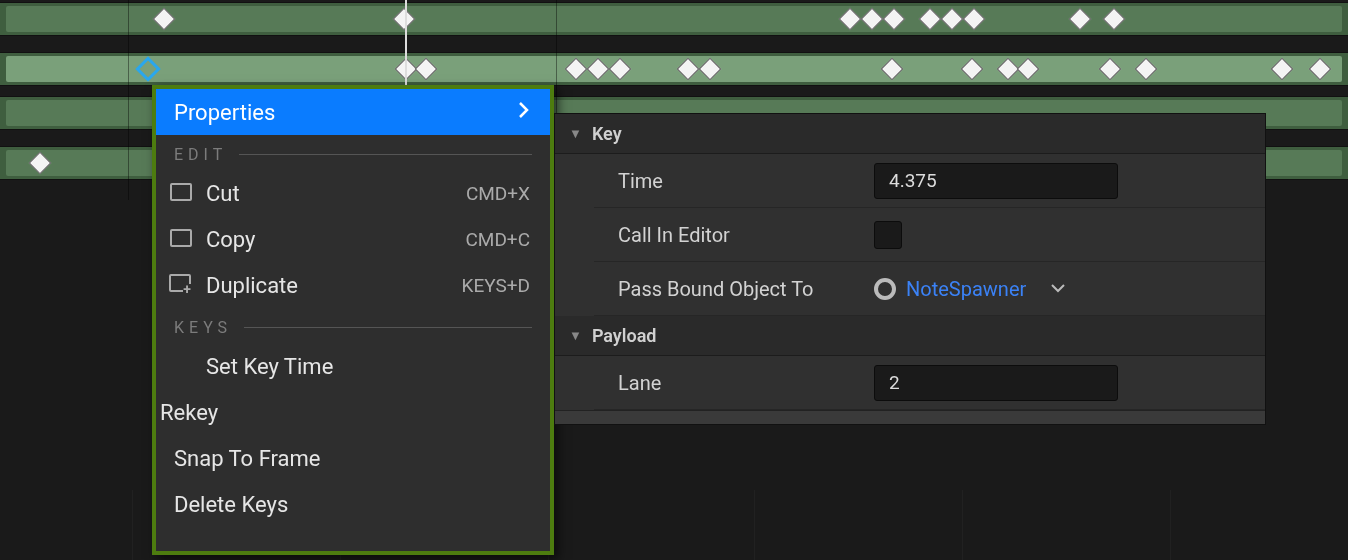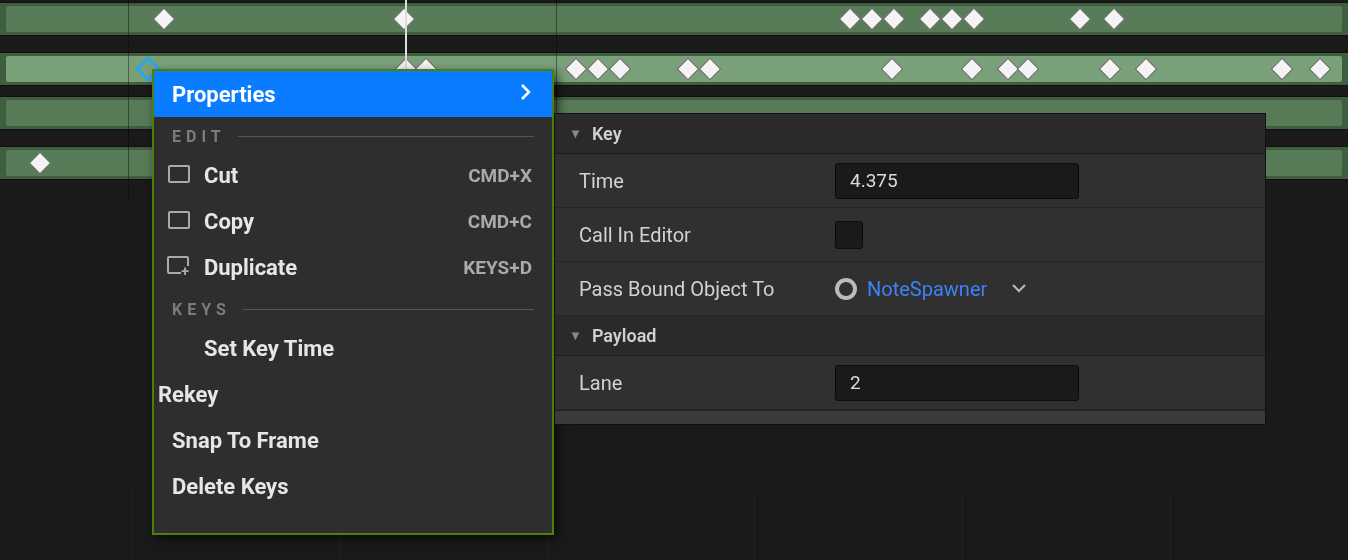--- a/index.html
+++ b/index.html
@@ -10,21 +10,21 @@
   .track { position: absolute; left: 0; right: 0; height: 34px; }
   .track-bg { position: absolute; inset:0; background: #3f5e3f; border-top:1px solid #111; border-bottom:1px solid #111; }
   .track-inner { position:absolute; left:6px; right:6px; top:4px; bottom:4px; background:#577a57; border-radius:2px; }
   .track.light .track-inner { background:#7aa07a; }
   .diamond { position:absolute; width:16px; height:16px; transform: translate(-50%,-50%) rotate(45deg); background:#f4f4f4; border:1px solid #555; top:50%; }
   .diamond.sel { background:none; border:3px solid #2aa7ed; width:18px; height:18px; }
   .playhead { position:absolute; top:0; bottom:0; width:2px; background:#ddd; left:405px; }
   .vline { position:absolute; top:0; bottom:0; width:1px; background:rgba(0,0,0,.4); }
 
   
-  .menu { position:absolute; left:152px; top:69px; width:402px; background:#2e2e2e; border:2px solid #4d7c0f; box-shadow:4px 4px 10px rgba(0,0,0,.6); padding-bottom:24px;font-weight:bold; }
+  .menu { position:absolute; left:152px; top:85px; width:402px; background:#2e2e2e; border:4px solid #4d7c0f; box-shadow:4px 4px 10px rgba(0,0,0,.6); padding-bottom:24px; }
   .menu-item { display:flex; align-items:center; height:46px; padding:0 20px 0 50px; font-size:22px; color:#e6e6e6; cursor:pointer; position:relative; }
   .menu-item.highlight { background:#0a7cff; color:#fff; padding-left:18px; }
   .menu-item .shortcut { margin-left:auto; color:#aaa; font-size:19px; }
   .menu-item .chev { margin-left:auto; color:#fff; font-size:20px; }
   .menu-item .icon { position:absolute; left:14px; width:24px; height:24px; display:flex; align-items:center; justify-content:center; }
   .menu-section { display:flex; align-items:center; padding:10px 18px 6px 18px; color:#7c7c7c; font-size:16px; letter-spacing:5px; }
   .menu-section .line { flex:1; height:1px; background:#555; margin-left:12px; }
 
   
   .ico-cut { width:18px; height:14px; border:2px solid #aaa; border-radius:2px; position:relative; }
@@ -32,21 +32,21 @@
   .ico-copy { width:18px; height:14px; border:2px dashed #aaa; position:relative; border-radius:2px; }
   .ico-copy::after { content:""; position:absolute; left:-5px; top:-5px; width:18px; height:14px; border:2px solid #aaa; background:#2e2e2e; border-radius:2px; }
   .ico-dup { width:18px; height:14px; border:2px solid #aaa; position:relative; border-radius:2px; }
   .ico-dup::before { content:""; position:absolute; left:-6px; top:-6px; width:18px; height:14px; border:2px solid #aaa; background:#2e2e2e; border-radius:2px; }
   .ico-dup::after { content:"+"; position:absolute; right:-2px; bottom:-4px; color:#aaa; font-size:14px; font-weight:bold; background:#2e2e2e; line-height:10px; }
 
   
   .panel { position:absolute; left:554px; top:113px; width:712px; background:#303030; border:1px solid #111; }
   .sect-hdr { display:flex; align-items:center; height:40px; padding:0 14px; background:#2a2a2a; border-bottom:1px solid #1c1c1c; font-size:18px; color:#d0d0d0; font-weight:600; }
   .sect-hdr .tri { margin-right:10px; color:#888; font-size:13px; }
-  .row { display:flex; align-items:center; min-height:54px; padding:0 24px; border-bottom:1px solid #262626; }
+  .row { display:flex; align-items:center; min-height:54px; padding:0 24px; border-bottom:1px solid #262626;margin-left:39px; }
   .row .lbl { width:256px; font-size:20px; color:#d2d2d2; }
   .row .val { flex:1; display:flex; align-items:center; gap:14px; }
   .input { background:#1a1a1a; border:1px solid #0c0c0c; border-radius:3px; height:36px; padding:0 14px; color:#dcdcdc; font-size:19px; width:244px; display:flex; align-items:center; }
   .check { width:28px; height:28px; background:#1a1a1a; border:1px solid #0c0c0c; border-radius:3px; }
   .combo { display:flex; align-items:center; gap:10px; }
   .combo .dd { color:#aaa; font-size:16px; margin-left:14px; }
   .ring { width:22px; height:22px; border:4px solid #bbb; border-radius:50%; }
   .ev-ico { width:24px; height:24px; }
   .browse { width:24px; height:22px; }
   .panel-footer { height:14px; background:#3a3a3a; border-top:1px solid #222; }

